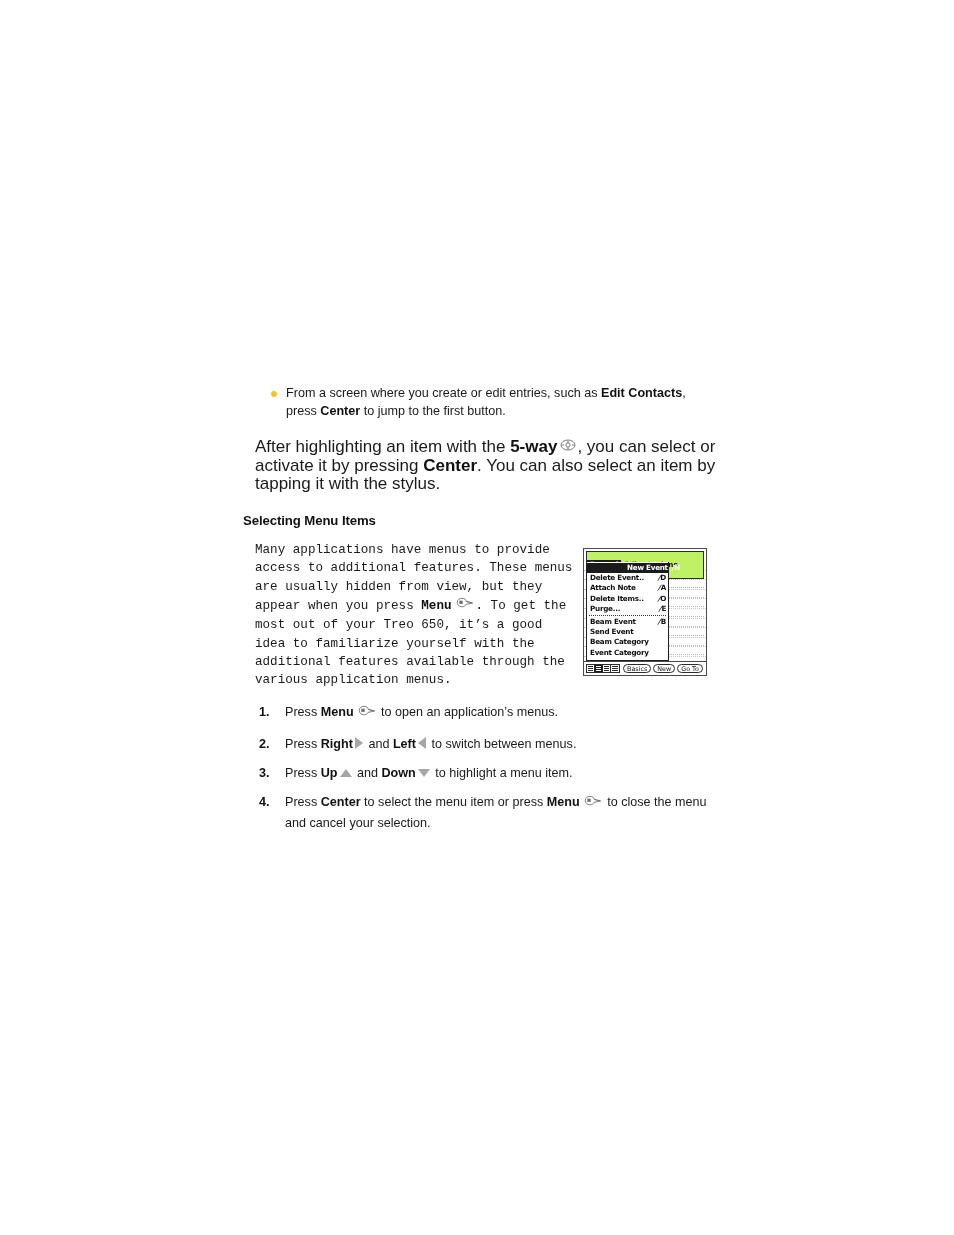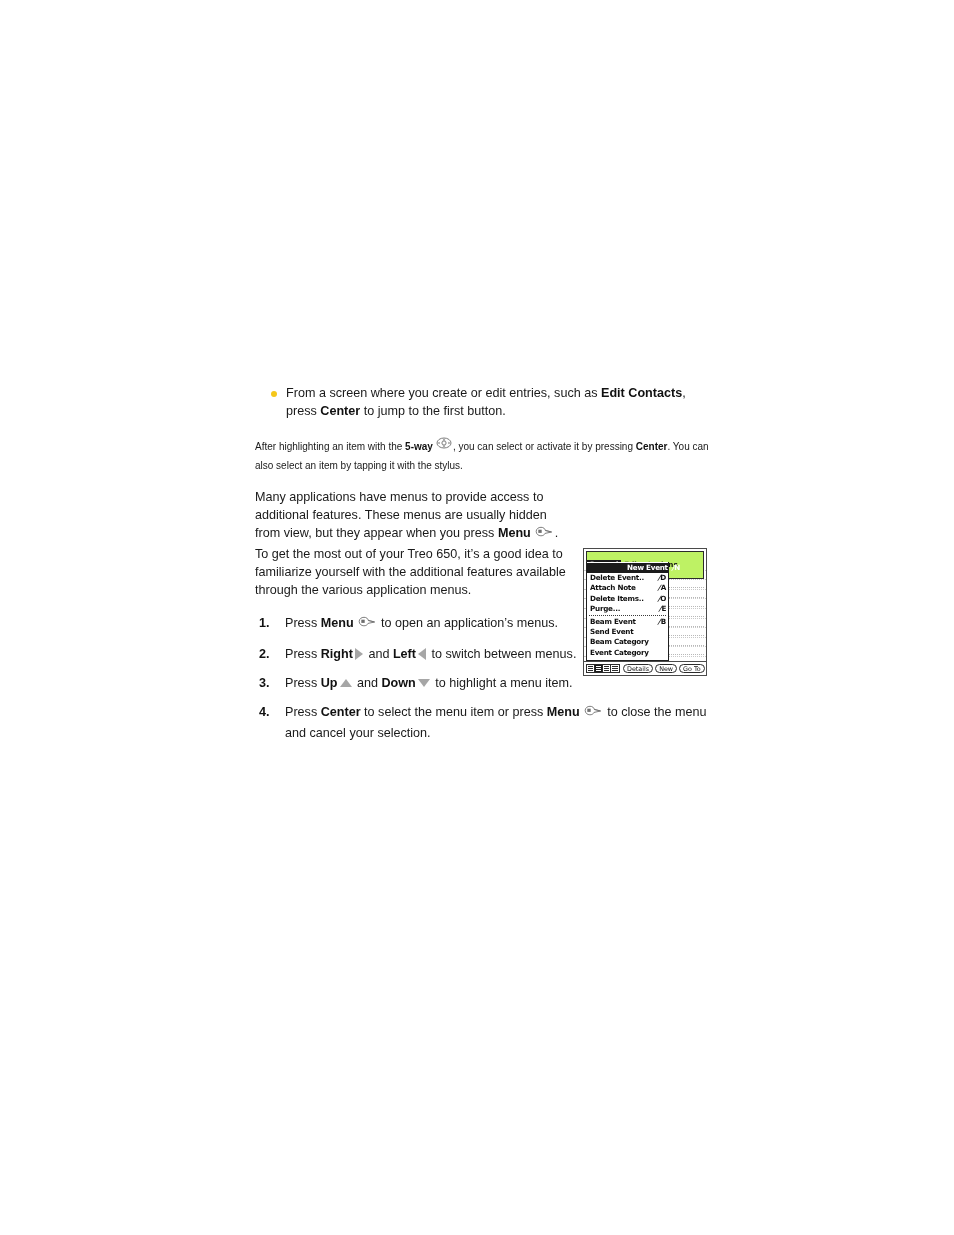--- a/index.html
+++ b/index.html
@@ -62,30 +62,31 @@
   
   h2.section-heading {
     font-size: 13.2px;
     font-weight: bold;
     margin: 20px 0 8px 0;
     color: #111;
     letter-spacing: -0.1px;
   }
 
   .para {
-    font-size: 10px;
+    font-size: 17px;
     line-height: 18.3px;
     margin: 0 0 0 12px;
     color: #1a1a1a;
   }
 
   
   .menus-block {
     position: relative;
     margin-top: 6px;
+    font-family: Liberation Mono, monospace;
   }
   .menus-para {
     width: 318px;
     font-size: 12.6px;
     line-height: 18.3px;
     margin-left: 12px;
     color: #1a1a1a;
   }
 
   
@@ -348,20 +349,21 @@
 
     <p class="para"><span>After highlighting an item with the </span><b>5-way</b><span class="ico ico-5way"><svg width="16" height="12" viewBox="0 0 16 12">
           <ellipse cx="8" cy="6" rx="7" ry="5" fill="none" stroke="#7d7d7d" stroke-width="1"></ellipse>
           <circle cx="8" cy="6" r="2.1" fill="none" stroke="#7d7d7d" stroke-width="1"></circle>
           <path d="M8 1.4 L6.6 3.4 L9.4 3.4 Z" fill="#8d8d8d"></path>
           <path d="M8 10.6 L6.6 8.6 L9.4 8.6 Z" fill="#8d8d8d"></path>
           <path d="M1.6 6 L3.6 4.8 L3.6 7.2 Z" fill="#8d8d8d"></path>
           <path d="M14.4 6 L12.4 4.8 L12.4 7.2 Z" fill="#8d8d8d"></path>
         </svg></span><span>, you can select or activate it by pressing </span><b>Center</b><span>. You can also select an item by tapping it with the stylus.</span></p>
 
+    <h2 class="section-heading">Selecting Menu Items</h2>
 
     <div class="menus-block">
       <p class="menus-para"><span>Many applications have menus to provide access to additional features. These menus are usually hidden from view, but they appear when you press </span><b>Menu</b><span class="ico ico-menu"><svg width="19" height="11" viewBox="0 0 19 11">
             <path d="M2.2 5.4 C2.2 2.9 4.4 1.3 7.0 1.3 C9.4 1.3 11.0 2.6 11.2 4.3 L17.6 6.0 L11.0 7.4 C10.4 9.0 8.8 9.8 6.9 9.8 C4.3 9.8 2.2 8.0 2.2 5.4 Z" fill="none" stroke="#6f6f6f" stroke-width="0.9"></path>
             <rect x="4.3" y="3.7" width="3.4" height="3.2" fill="#6f6f6f"></rect>
             <path d="M11.2 4.5 L17.4 5.9" stroke="#6f6f6f" stroke-width="0.8" fill="none"></path>
           </svg></span><span>. To get the most out of your Treo 650, it’s a good idea to familiarize yourself with the additional features available through the various application menus.</span></p>
     </div>
 
     <ol class="steps">
@@ -501,21 +503,21 @@
           <div class="vs-cell on">
               <span class="vs-glyph"></span>
             </div>
           <div class="vs-cell">
               <span class="vs-glyph"></span>
             </div>
           <div class="vs-cell">
               <span class="vs-glyph"></span>
             </div>
         </div>
-        <div class="dev-btn">Details</div>
+        <div class="dev-btn">Basics</div>
         <div class="dev-btn">New</div>
         <div class="dev-btn">Go To</div>
       </div>
 
     </div>
   </div>
 
 
 </div>
 

